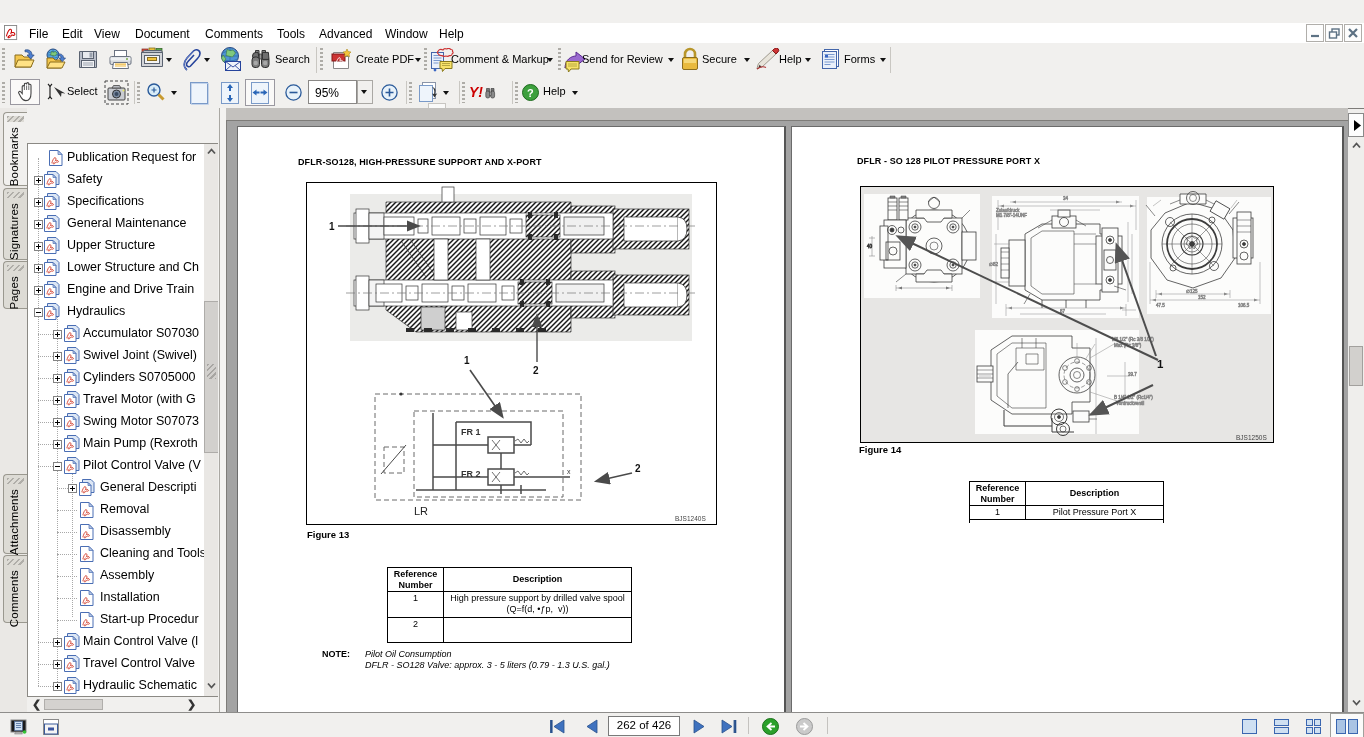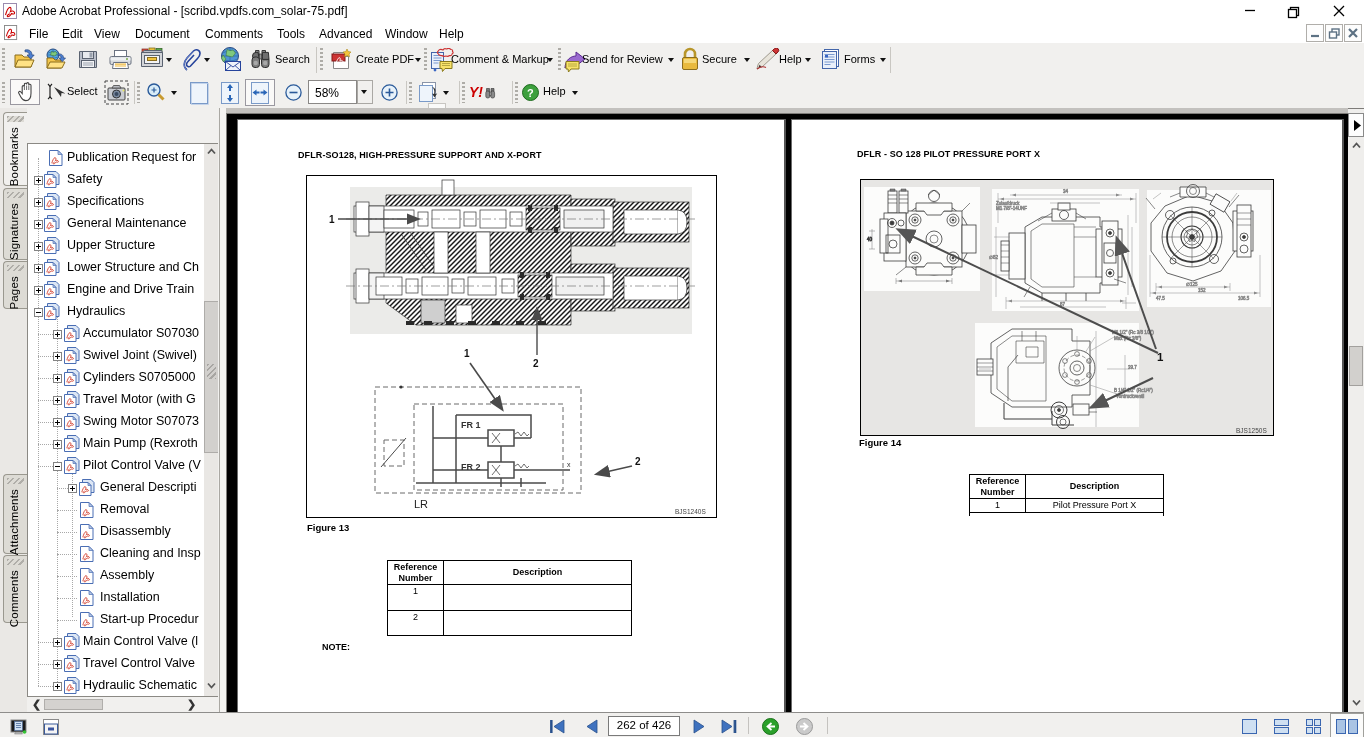--- a/index.html
+++ b/index.html
@@ -31,44 +31,31 @@
   #ph{position:absolute;left:0;top:0;width:192px;height:35px;}
   #tree{position:absolute;left:0;top:35px;width:191px;height:554px;background:#fff;border:1px solid #8b8984;border-right:none;box-sizing:border-box;overflow:hidden;}
   .row{position:absolute;height:22px;font-size:12.5px;color:#000;white-space:nowrap;}
   .pm{position:absolute;width:9px;height:9px;background:#fff;border:1px solid #848484;box-sizing:border-box;}
   .pm:before,.pm:after{content:"";position:absolute;background:#000;}
   .pm:before{left:1px;right:1px;top:3px;height:1px;}
   .pm.plus:after{top:1px;bottom:1px;left:3px;width:1px;}
   
   #splitter{left:219px;top:0;width:7px;height:604px;background:#f4f3f1;border-left:1px solid #aaa8a3;box-sizing:border-box;}
   
-  #docarea{left:226px;top:5px;width:1122px;height:604px;background:#000000;border-top:1px solid #7e7c79;border-left:1px solid #7e7c79;box-sizing:border-box;}
+  #docarea{left:226px;top:12px;width:1122px;height:604px;background:#a3a3a3;border-top:1px solid #7e7c79;border-left:1px solid #7e7c79;box-sizing:border-box;}
   .page{position:absolute;background:#fff;border:1px solid #6b6b6b;border-right:2px solid #555;box-sizing:content-box;}
   
   #vscroll{left:1348px;top:0;width:16px;height:604px;background:#efeeec;border-top:1px solid #7e7c79;box-sizing:border-box;}
   
   #statusbar{left:0;top:712px;width:1364px;height:25px;background:#f1f0ee;border-top:1px solid #8e8d8b;box-sizing:border-box;}
   .chev{font-size:11px;color:#333;font-weight:bold;}
 </style>
 </head>
 <body>
 <div id="app">
-  <div id="titlebar" class="ab">
-    <svg class="ab" style="left:3px;top:3px" width="16" height="17" viewBox="0 0 16 17">
-      <rect x="0.5" y="0.5" width="13" height="15" fill="#fff" stroke="#9a8cae"></rect>
-      <path d="M2.5 12 C3.5 8.5 5 5 6.5 4.5 C8 4 8.5 6 7.5 8.5 C9 7.5 11 8 11.5 9.5 C12 11 10 11.5 8.5 10.5 C7.5 12.5 5.5 14 4.5 13.5 C3.8 13.2 4.5 11.8 6.8 10.8" fill="none" stroke="#c00" stroke-width="1.1"></path>
-    </svg>
-    <span id="title-text" class="ab">Adobe Acrobat Professional - [scribd.vpdfs.com_solar-75.pdf]</span>
-    <svg class="ab" style="left:1238px;top:0" width="126" height="23" viewBox="0 0 126 23">
-      <path d="M7 10.5 h10" stroke="#000" stroke-width="1.3"></path>
-      <rect x="52.5" y="7.5" width="8" height="8" fill="none" stroke="#000" stroke-width="1.3"></rect>
-      <rect x="50.5" y="9.5" width="8" height="8" fill="#fff" stroke="#000" stroke-width="1.3"></rect>
-      <path d="M96 6 l10 10 M106 6 l-10 10" stroke="#000" stroke-width="1.3"></path>
-    </svg>
-  </div>
 
   <div id="menubar" class="ab">
     <svg class="ab" style="left:4px;top:2px" width="15" height="16" viewBox="0 0 16 17">
       <rect x="0.5" y="0.5" width="13" height="15" fill="#fff" stroke="#888"></rect>
       <path d="M2.5 12 C3.5 8.5 5 5 6.5 4.5 C8 4 8.5 6 7.5 8.5 C9 7.5 11 8 11.5 9.5 C12 11 10 11.5 8.5 10.5 C7.5 12.5 5.5 14 4.5 13.5 C3.8 13.2 4.5 11.8 6.8 10.8" fill="none" stroke="#c00" stroke-width="1.1"></path>
     </svg>
     <span class="menu" style="left:29px">File</span>
     <span class="menu" style="left:62px">Edit</span>
     <span class="menu" style="left:94px">View</span>
     <span class="menu" style="left:135px">Document</span>
@@ -268,21 +255,21 @@
       <rect x="2.5" y="1.5" width="17" height="21" fill="#eef4fb" stroke="#7a9ac8"></rect>
       <path d="M3.5 11.5 l4 -3 v2 h3 v2 h-3 v2 z M18.5 11.5 l-4 -3 v2 h-3 v2 h3 v2 z" fill="#2a66b8"></path>
     </svg>
 
     <svg class="ab" style="left:285px;top:7px" width="17" height="17" viewBox="0 0 17 17">
       <circle cx="8.5" cy="8.5" r="7.6" fill="#e8f2fa" stroke="#2a5a9a" stroke-width="1.3"></circle>
       <path d="M4.5 8.5 h8" stroke="#2a5a9a" stroke-width="1.6"></path>
     </svg>
 
     <div class="ab" style="left:308px;top:3px;width:49px;height:24px;background:#fff;border:1px solid #8a8886;box-sizing:border-box"></div>
-    <span class="tbtxt" style="left:315px;top:9px;font-size:12px">58%</span>
+    <span class="tbtxt" style="left:315px;top:9px;font-size:12px">95%</span>
     <div class="ab" style="left:357px;top:3px;width:16px;height:24px;background:#f1f0ee;border:1px solid #aaa8a4;box-sizing:border-box"></div>
     <div class="dd ab" style="left:361px;top:13px"></div>
 
     <svg class="ab" style="left:381px;top:7px" width="17" height="17" viewBox="0 0 17 17">
       <circle cx="8.5" cy="8.5" r="7.6" fill="#e8f2fa" stroke="#2a5a9a" stroke-width="1.3"></circle>
       <path d="M4.5 8.5 h8 M8.5 4.5 v8" stroke="#2a5a9a" stroke-width="1.6"></path>
     </svg>
     <div class="tsep" style="left:406px"></div>
     <div class="grip" style="left:409px"></div>
 
@@ -489,21 +476,21 @@
 <path d="M10 1.5 l4 4 h-4 z" fill="#b8c8e4" stroke="#4a6eb4" stroke-width="0.7"></path>
 <path d="M3.8 14.2 C4.6 11.6 5.6 9 6.8 8.7 C8 8.4 8.2 10 7.4 11.6 C8.6 11 10 11.4 10.4 12.3 C10.8 13.2 9.4 13.5 8.2 12.9 C7.4 14.2 6 15.2 5.3 14.8 C4.8 14.5 5.3 13.6 6.7 13" fill="none" stroke="#d03a28" stroke-width="0.9"></path>
 </svg>
 <div class="row" style="left:72px;top:380px">Disassembly</div>
 <div class="ab" style="left:29px;top:410px;width:20px;height:1px;border-top:1px dotted #a8a8a8"></div>
 <svg class="ab" style="left:51px;top:401px" width="15" height="18" viewBox="0 0 15 18">
 <path d="M1.5 1.5 h8.5 l4 4 v11 h-12.5 z" fill="#fff" stroke="#4a6eb4"></path>
 <path d="M10 1.5 l4 4 h-4 z" fill="#b8c8e4" stroke="#4a6eb4" stroke-width="0.7"></path>
 <path d="M3.8 14.2 C4.6 11.6 5.6 9 6.8 8.7 C8 8.4 8.2 10 7.4 11.6 C8.6 11 10 11.4 10.4 12.3 C10.8 13.2 9.4 13.5 8.2 12.9 C7.4 14.2 6 15.2 5.3 14.8 C4.8 14.5 5.3 13.6 6.7 13" fill="none" stroke="#d03a28" stroke-width="0.9"></path>
 </svg>
-<div class="row" style="left:72px;top:402px">Cleaning and Insp</div>
+<div class="row" style="left:72px;top:402px">Cleaning and Tools</div>
 <div class="ab" style="left:29px;top:432px;width:20px;height:1px;border-top:1px dotted #a8a8a8"></div>
 <svg class="ab" style="left:51px;top:423px" width="15" height="18" viewBox="0 0 15 18">
 <path d="M1.5 1.5 h8.5 l4 4 v11 h-12.5 z" fill="#fff" stroke="#4a6eb4"></path>
 <path d="M10 1.5 l4 4 h-4 z" fill="#b8c8e4" stroke="#4a6eb4" stroke-width="0.7"></path>
 <path d="M3.8 14.2 C4.6 11.6 5.6 9 6.8 8.7 C8 8.4 8.2 10 7.4 11.6 C8.6 11 10 11.4 10.4 12.3 C10.8 13.2 9.4 13.5 8.2 12.9 C7.4 14.2 6 15.2 5.3 14.8 C4.8 14.5 5.3 13.6 6.7 13" fill="none" stroke="#d03a28" stroke-width="0.9"></path>
 </svg>
 <div class="row" style="left:72px;top:424px">Assembly</div>
 <div class="ab" style="left:29px;top:454px;width:20px;height:1px;border-top:1px dotted #a8a8a8"></div>
 <svg class="ab" style="left:51px;top:445px" width="15" height="18" viewBox="0 0 15 18">
 <path d="M1.5 1.5 h8.5 l4 4 v11 h-12.5 z" fill="#fff" stroke="#4a6eb4"></path>
@@ -686,26 +673,28 @@
           <text x="369" y="339" font-size="6.5" fill="#444">BJS1240S</text>
         </svg>
         <div class="ab" style="left:69px;top:402px;font-size:9.5px;font-weight:bold">Figure 13</div>
         <div class="ab" style="left:149px;top:440px;width:245px;font-size:9px;line-height:11px;text-align:center">
           <div style="display:flex;border:1px solid #000">
             <div style="width:55px;border-right:1px solid #000;font-weight:bold;padding:0;height:23px;display:flex;align-items:center;justify-content:center">Reference<br>Number</div>
             <div style="flex:1;font-weight:bold;display:flex;align-items:center;justify-content:center">Description</div>
           </div>
           <div style="display:flex;border:1px solid #000;border-top:none">
             <div style="width:55px;border-right:1px solid #000;padding-top:1px;height:23.5px">1</div>
+            <div style="flex:1;padding-top:1px">High pressure support by drilled valve spool<br>(Q=f(d, •ƒp,&nbsp; v))</div>
           </div>
           <div style="display:flex;border:1px solid #000;border-top:none">
             <div style="width:55px;border-right:1px solid #000;padding-top:1px;height:23.5px">2</div>
           </div>
         </div>
         <div class="ab" style="left:84px;top:522px;font-size:9px;font-weight:bold">NOTE:</div>
+        <div class="ab" style="left:127px;top:522px;font-size:9px;font-style:italic;line-height:10.5px">Pilot Oil Consumption<br>DFLR - SO128 Valve: approx. 3 - 5 liters (0.79 - 1.3 U.S. gal.)</div>
       </div>
       <div class="page" style="left:564px;top:5px;width:550px;height:599px">
         <div class="ab" style="left:65px;top:29px;font-size:9px;font-weight:bold;letter-spacing:0.1px">DFLR - SO 128 PILOT PRESSURE PORT X</div>
         <svg class="ab" style="left:68px;top:59px" width="414" height="257" viewBox="0 0 414 257">
           <defs>
             <marker id="ah2" markerWidth="10" markerHeight="8" refX="8" refY="4" orient="auto">
               <path d="M0 0 L10 4 L0 8 z" fill="#555"></path>
             </marker>
           </defs>
           <rect x="0.5" y="0.5" width="413" height="256" fill="#e7e6e4" stroke="#000"></rect>

